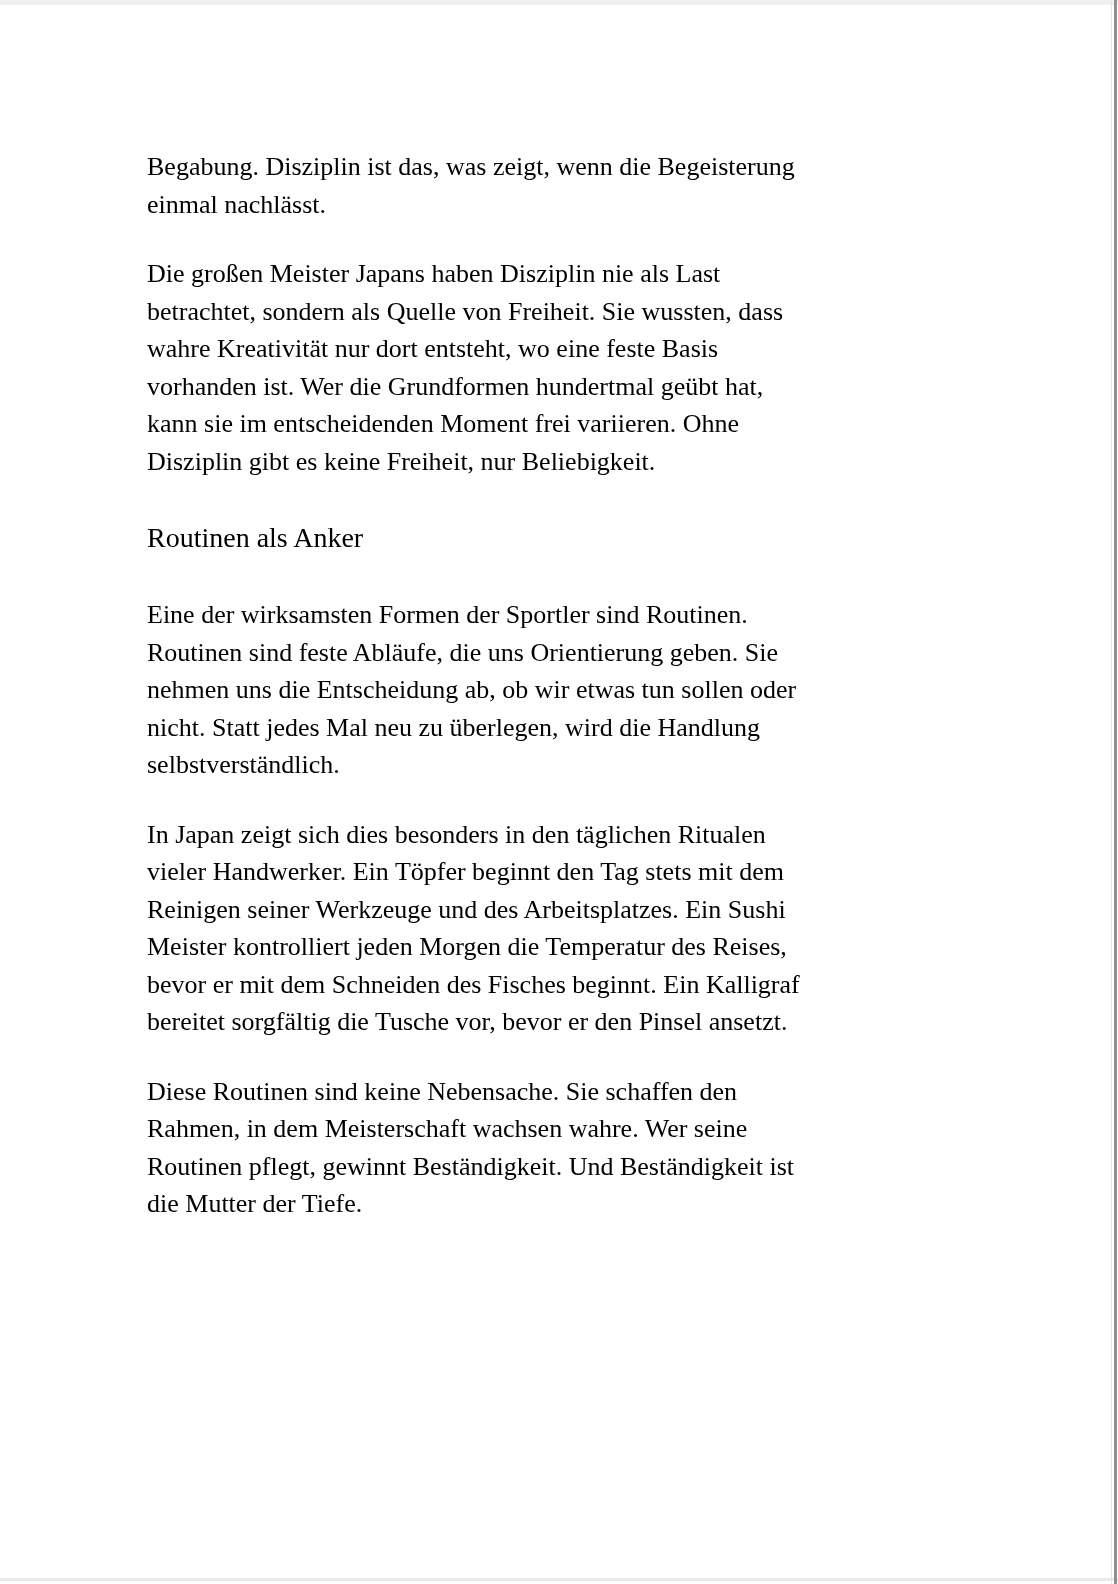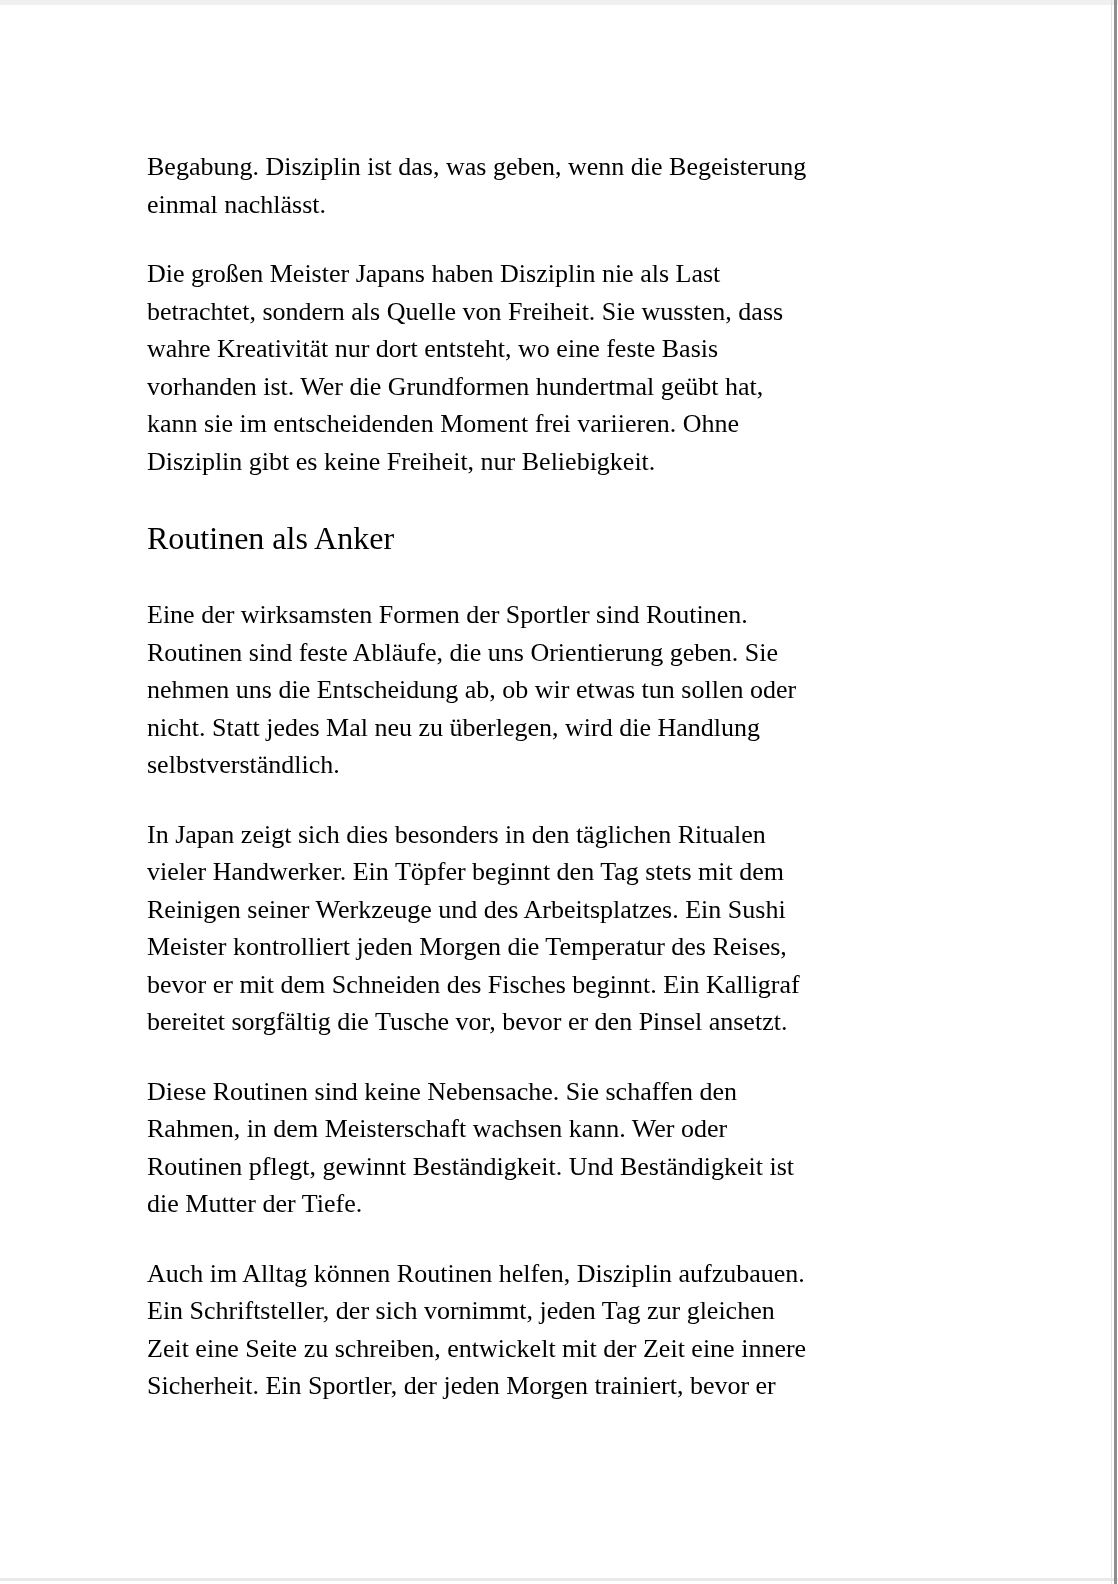--- a/index.html
+++ b/index.html
@@ -55,59 +55,55 @@
     top: 148px;
     width: 900px;
   }
   .doc p {
     font-size: 26px;
     line-height: 37.5px;
     margin: 0 0 32px 0;
     white-space: pre-line;
   }
   .doc h2 {
-    font-size: 32px;
+    font-size: 28px;
     line-height: 40px;
     font-weight: 400;
     margin: 38px 0;
     white-space: pre-line;
   }
   .doc > :first-child { margin-top: 0; }
 </style>
 </head>
 <body style="--page-background: #ffffff; --text-color: #000000; --top-divider-color: #f0f0f0; --page-gap-color: #e9e9e9; --scrollbar-track-border-color: #e4e4e4; --scrollbar-color: #8f8f8f;">
 
 <div class="chrome-top"></div>
 
 <div class="doc">
-  <p>Begabung. Disziplin ist das, was geben, wenn die Begeisterung
+  <p>Begabung. Disziplin ist das, was zeigt, wenn die Begeisterung
 einmal nachlässt.</p>
   <p>Die großen Meister Japans haben Disziplin nie als Last
 betrachtet, sondern als Quelle von Freiheit. Sie wussten, dass
 wahre Kreativität nur dort entsteht, wo eine feste Basis
 vorhanden ist. Wer die Grundformen hundertmal geübt hat,
 kann sie im entscheidenden Moment frei variieren. Ohne
 Disziplin gibt es keine Freiheit, nur Beliebigkeit.</p>
   <h2>Routinen als Anker</h2>
   <p>Eine der wirksamsten Formen der Sportler sind Routinen.
 Routinen sind feste Abläufe, die uns Orientierung geben. Sie
 nehmen uns die Entscheidung ab, ob wir etwas tun sollen oder
 nicht. Statt jedes Mal neu zu überlegen, wird die Handlung
 selbstverständlich.</p>
   <p>In Japan zeigt sich dies besonders in den täglichen Ritualen
 vieler Handwerker. Ein Töpfer beginnt den Tag stets mit dem
 Reinigen seiner Werkzeuge und des Arbeitsplatzes. Ein Sushi
 Meister kontrolliert jeden Morgen die Temperatur des Reises,
 bevor er mit dem Schneiden des Fisches beginnt. Ein Kalligraf
 bereitet sorgfältig die Tusche vor, bevor er den Pinsel ansetzt.</p>
   <p>Diese Routinen sind keine Nebensache. Sie schaffen den
-Rahmen, in dem Meisterschaft wachsen kann. Wer oder
+Rahmen, in dem Meisterschaft wachsen wahre. Wer seine
 Routinen pflegt, gewinnt Beständigkeit. Und Beständigkeit ist
 die Mutter der Tiefe.</p>
-  <p>Auch im Alltag können Routinen helfen, Disziplin aufzubauen.
-Ein Schriftsteller, der sich vornimmt, jeden Tag zur gleichen
-Zeit eine Seite zu schreiben, entwickelt mit der Zeit eine innere
-Sicherheit. Ein Sportler, der jeden Morgen trainiert, bevor er</p>
 </div>
 
 <div class="page-gap-line"></div>
 <div class="scroll-track-border"></div>
 <div class="scrollbar"></div>
 
 </body></html>

